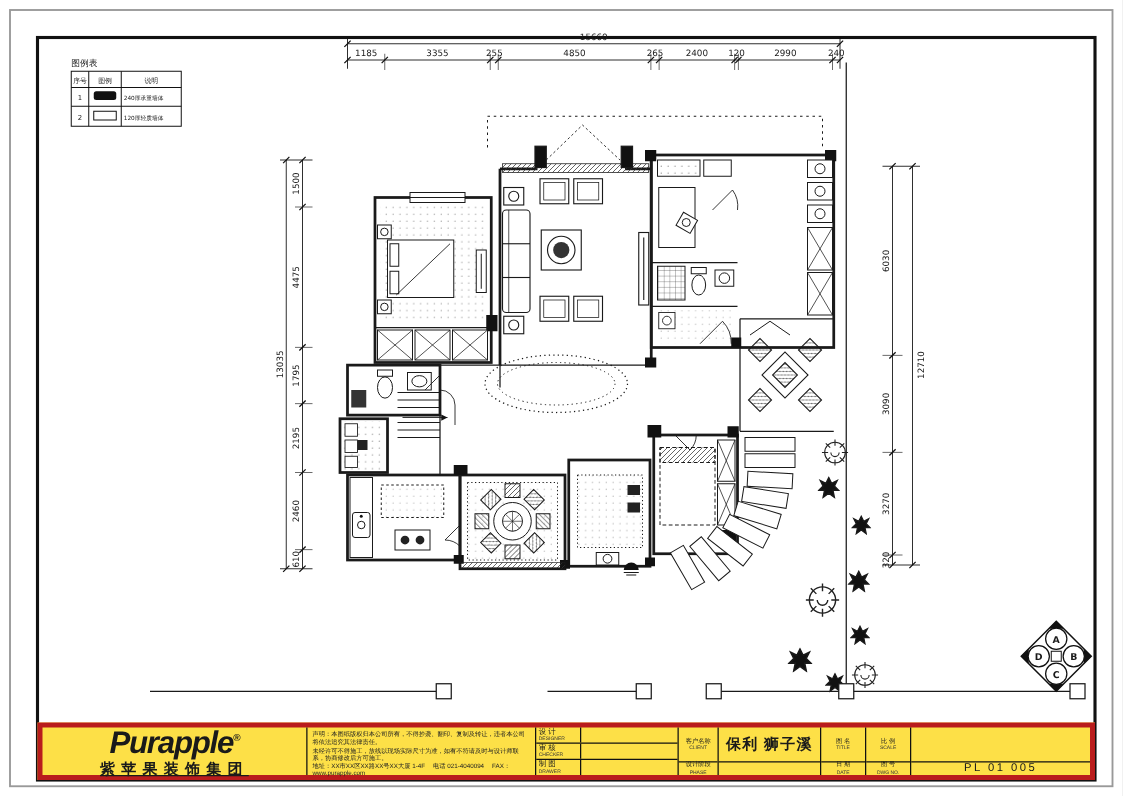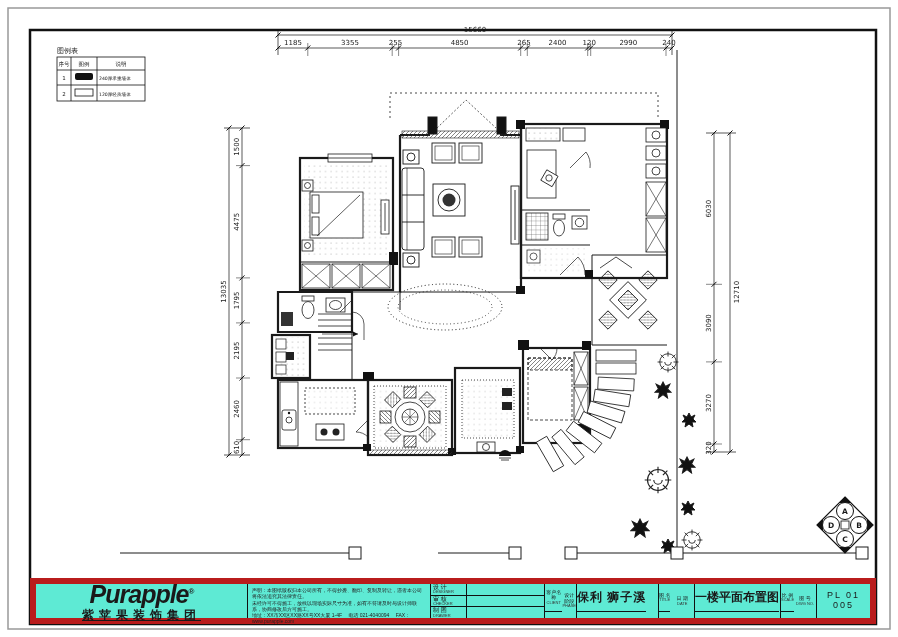--- a/index.html
+++ b/index.html
@@ -2,39 +2,39 @@
 <html><head>
 <meta charset="utf-8">
 <style>
   html,body{margin:0;padding:0;background:#e8e8e8;}
   .page{position:relative;width:898px;height:637px;background:#ffffff;overflow:hidden;
         font-family:"Liberation Sans","DejaVu Sans",sans-serif;color:#1a1a1a;}
   svg{position:absolute;left:0;top:0;}
   svg text{font-family:"DejaVu Sans","Liberation Sans",sans-serif;fill:#1a1a1a;}
   
   .tb{position:absolute;left:30px;top:578px;width:846px;height:46px;box-sizing:border-box;
-      border:6px solid #b91c1c;display:flex;background:#5eead4;font-size:6px;}
+      border:4px solid #b91c1c;display:flex;background:#fde047;font-size:6px;}
   .tb *{box-sizing:border-box;}
   .tb-logo{width:212px;border-right:1.5px solid #111;display:flex;flex-direction:column;
            align-items:center;justify-content:center;line-height:1;}
   .logo-word{font-size:25px;font-weight:900;font-style:italic;letter-spacing:-1px;}
   .logo-reg{font-size:8px;vertical-align:super;font-style:normal;}
   .logo-cn{font-size:12px;font-weight:bold;letter-spacing:5px;margin-top:2px;text-decoration:underline;}
   .tb-disc{width:183px;border-right:1.5px solid #111;padding:3px 4px;display:flex;
            flex-direction:column;justify-content:space-between;}
   .tb-disc div{font-size:5px;line-height:1.25;color:#222;transform-origin:0 0;}
   .tb-sign{width:114px;border-right:1.5px solid #111;display:flex;flex-direction:column;}
   .sign-row{flex:1;display:flex;border-bottom:1px solid #111;}
   .sign-row:last-child{border-bottom:none;}
   .sign-lbl{width:36px;border-right:1px solid #111;display:flex;flex-direction:column;
             justify-content:center;padding-left:2px;line-height:1.05;}
   .sign-lbl .en{font-size:4px;color:#333;}
   .sign-blank{flex:1;}
   .tb-grid{flex:1;display:flex;}
-  .col{display:flex;border-right:1px solid #111;}
+  .col{display:flex;flex-direction:column;border-right:1px solid #111;}
   .col:last-child{border-right:none;}
   .cell-top{height:28px;border-bottom:1px solid #111;display:flex;flex-direction:column;
             align-items:center;justify-content:center;text-align:center;line-height:1.1;}
   .cell-bot{flex:1;display:flex;flex-direction:column;align-items:center;justify-content:center;
             text-align:center;line-height:1.1;}
   .lblcell{font-size:5px;}
   .lblcell .en{font-size:4px;color:#333;}
   .w-c{width:32px;} .w-d{width:82px;} .w-e{width:36px;} .w-f{width:86px;}
   .w-g{width:36px;} .w-h{flex:1;}
   .proj{font-size:12px;font-weight:bold;letter-spacing:1px;white-space:nowrap;}
@@ -526,24 +526,20 @@
     <div class="col w-e">
       <div class="cell-top lblcell">
             <span>图 名</span>
             <span class="en">TITLE</span>
           </div>
       <div class="cell-bot lblcell">
             <span>日 期</span>
             <span class="en">DATE</span>
           </div>
     </div>
-    <div class="col w-f">
-      <div class="cell-top dtitle">一楼平面布置图</div>
-      <div class="cell-bot"></div>
-    </div>
     <div class="col w-g">
       <div class="cell-top lblcell">
             <span>比 例</span>
             <span class="en">SCALE</span>
           </div>
       <div class="cell-bot lblcell">
             <span>图 号</span>
             <span class="en">DWG NO.</span>
           </div>
     </div>

